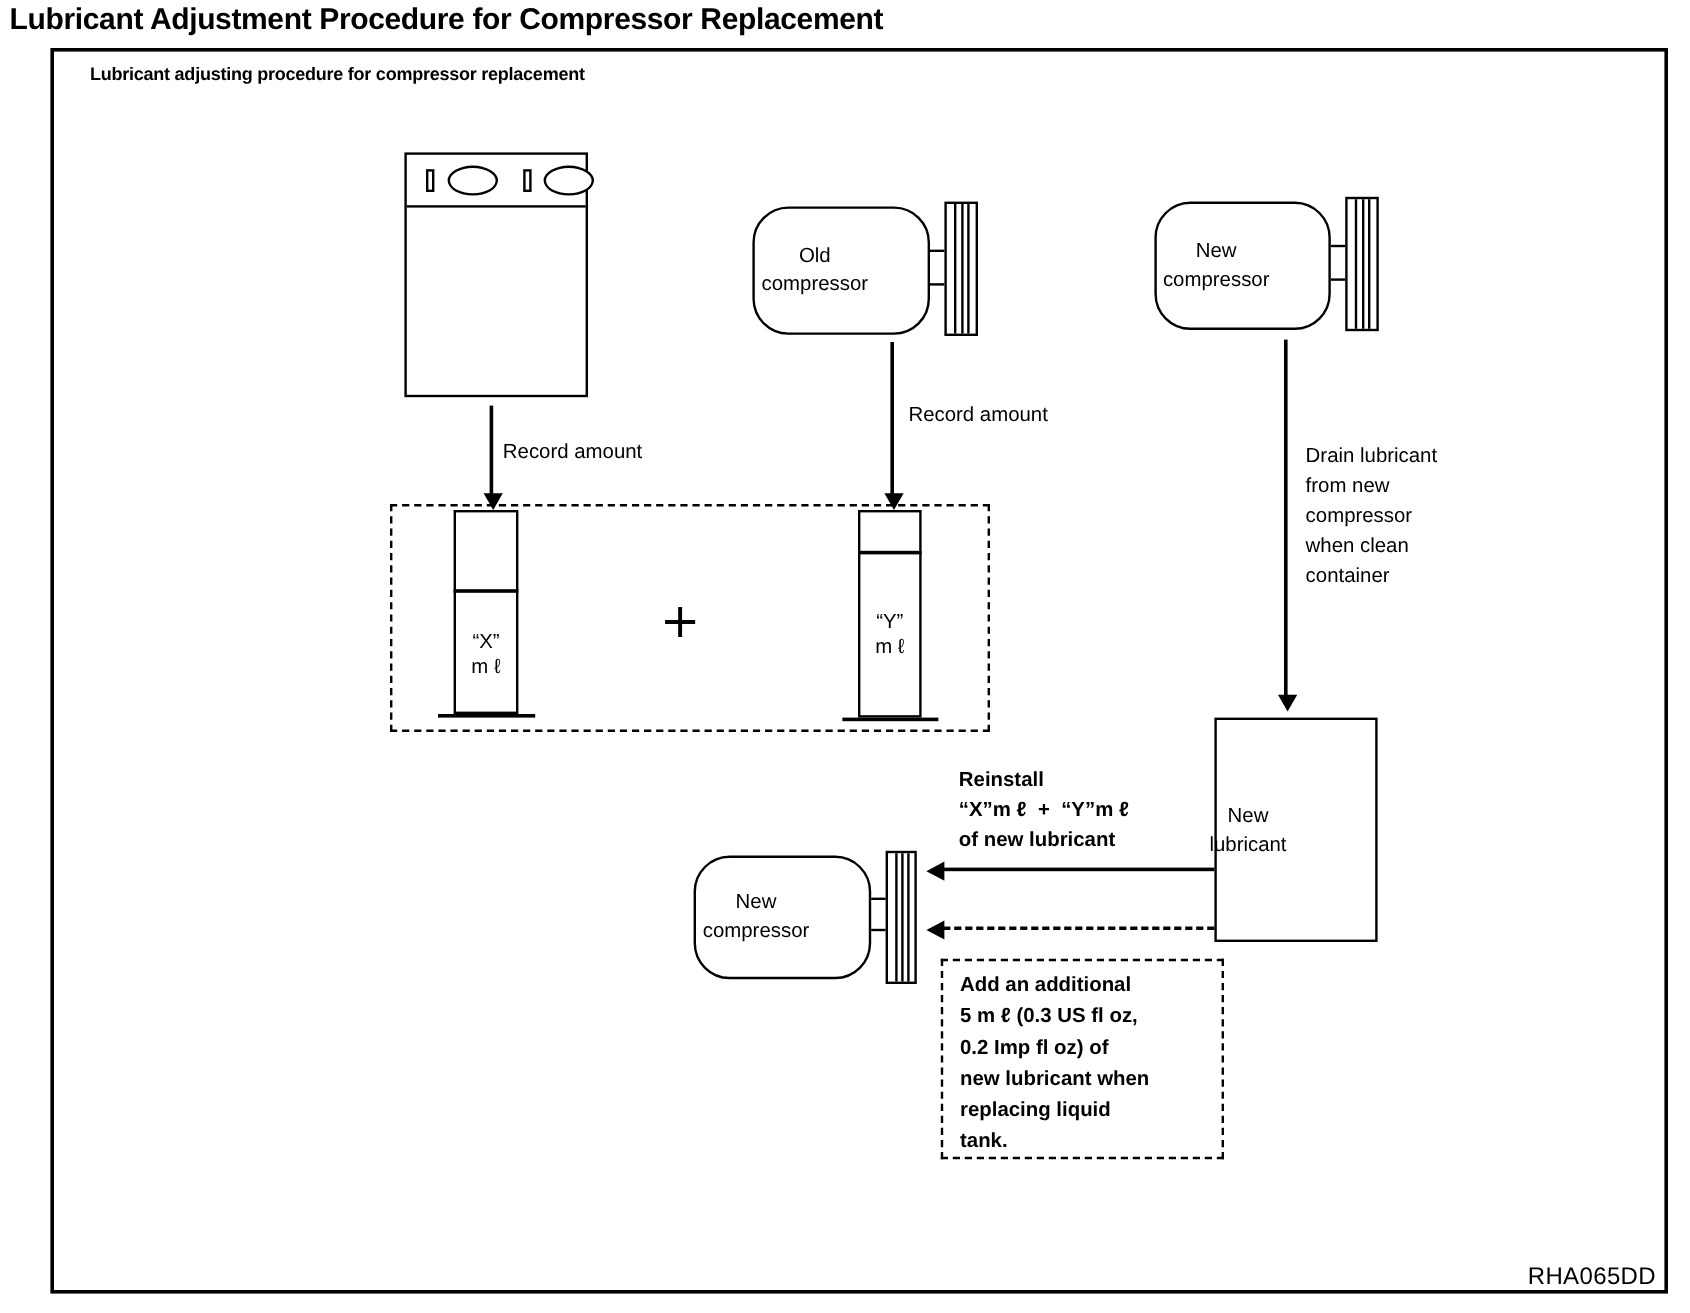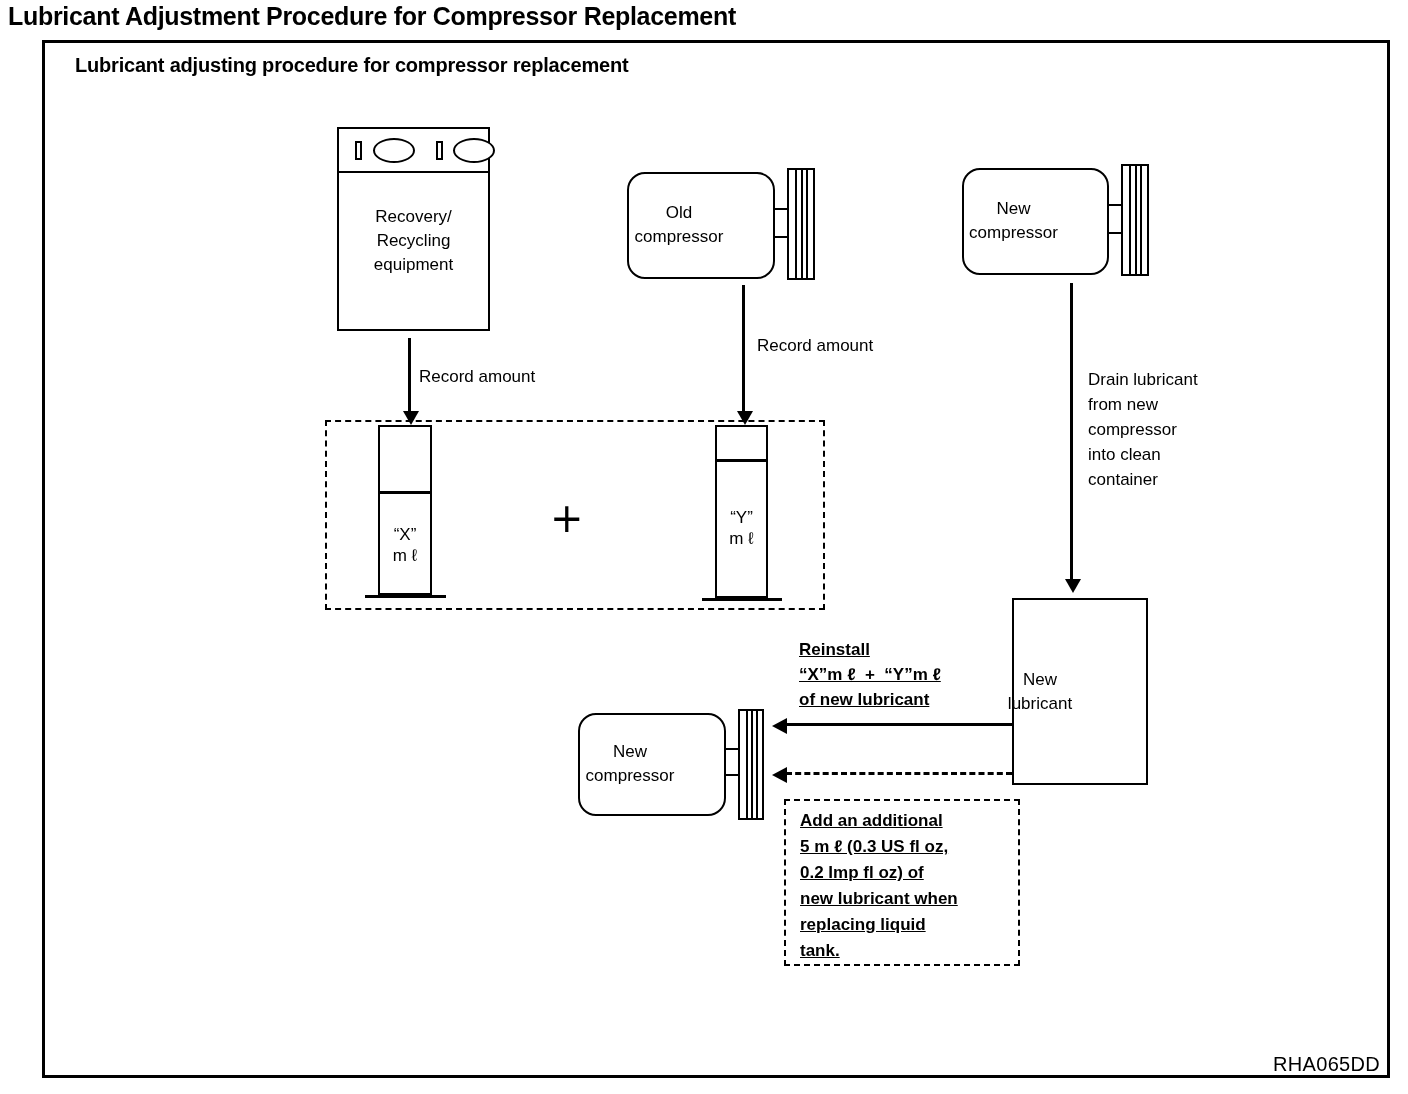--- a/index.html
+++ b/index.html
@@ -30,37 +30,37 @@
     top: 40px;
     width: 1348px;
     height: 1038px;
     border: 3px solid #000;
     box-sizing: border-box;
   }
   .subtitle {
     position: absolute;
     left: 75px;
     top: 54px;
-    font-size: 20px;
+    font-size: 15px;
     font-weight: bold;
     letter-spacing: -0.2px;
     white-space: nowrap;
   }
 
   
   .box {
     position: absolute;
     border: 2px solid #000;
     box-sizing: border-box;
     background: #fff;
   }
   .rbox {
     position: absolute;
     border: 2px solid #000;
-    border-radius: 18px;
+    border-radius: 30px;
     box-sizing: border-box;
     background: #fff;
   }
   .dashbox {
     position: absolute;
     border: 2px dashed #000;
     box-sizing: border-box;
     background: transparent;
   }
   .lbl {
@@ -68,21 +68,20 @@
     font-size: 17px;
     line-height: 22px;
     white-space: pre;
   }
   .lbl-b {
     position: absolute;
     font-size: 17px;
     line-height: 23px;
     font-weight: bold;
     white-space: pre;
-    text-decoration: underline;
   }
 
   
   #recovery-equipment { left: 337px; top: 127px; width: 153px; height: 204px; }
   .panel-div {
     position: absolute;
     left: 0; top: 42px; width: 100%;
     border-top: 2px solid #000;
   }
   .sw {
@@ -200,23 +199,20 @@
 <div class="frame"></div>
 
 <div class="subtitle">Lubricant adjusting procedure for compressor replacement</div>
 
 <div class="box" id="recovery-equipment">
   <div class="panel-div"></div>
   <div class="sw" style="left:16px; top:12px; width:7px; height:19px;"></div>
   <div class="dial" style="left:34px; top:9px; width:42px; height:25px;"></div>
   <div class="sw" style="left:97px; top:12px; width:7px; height:19px;"></div>
   <div class="dial" style="left:114px; top:9px; width:42px; height:25px;"></div>
-  <div class="cyl-txt" style="top:76px; left:0; font-size:17px; line-height:24px;">Recovery/
-Recycling
-equipment</div>
 </div>
 
 <div class="rbox" style="left:627px; top:172px; width:148px; height:107px;">
   <div class="cyl-txt" style="top:27px; left:-22px; text-align:center; line-height:24px;">Old
 compressor</div>
 </div>
 <div class="neck" style="left:775px; top:208px; width:14px;"></div>
 <div class="neck" style="left:775px; top:236px; width:14px;"></div>
 <div class="pulley" style="left:787px; top:168px; width:28px; height:112px;">
   <i style="left:6px;"></i>
@@ -239,21 +235,21 @@
 <div class="arrow-v" style="left:408px; top:338px; height:74px;"></div>
 <div class="lbl" style="left:419px; top:366px;">Record amount</div>
 
 <div class="arrow-v" style="left:742px; top:285px; height:127px;"></div>
 <div class="lbl" style="left:757px; top:335px;">Record amount</div>
 
 <div class="arrow-v" style="left:1070px; top:283px; height:297px;"></div>
 <div class="lbl" style="left:1088px; top:367px; line-height:25px;">Drain lubricant
 from new
 compressor
-into clean
+when clean
 container</div>
 
 <div class="dashbox" style="left:325px; top:420px; width:500px; height:190px;"></div>
 
 <div class="cyl" style="left:378px; top:425px; width:54px; height:170px;">
   <div class="fill-line" style="top:64px;"></div>
   <div class="cyl-txt" style="top:97px;">“X”
 m ℓ</div>
 </div>
 <div class="cyl-base" style="left:365px; top:595px; width:81px;"></div>

